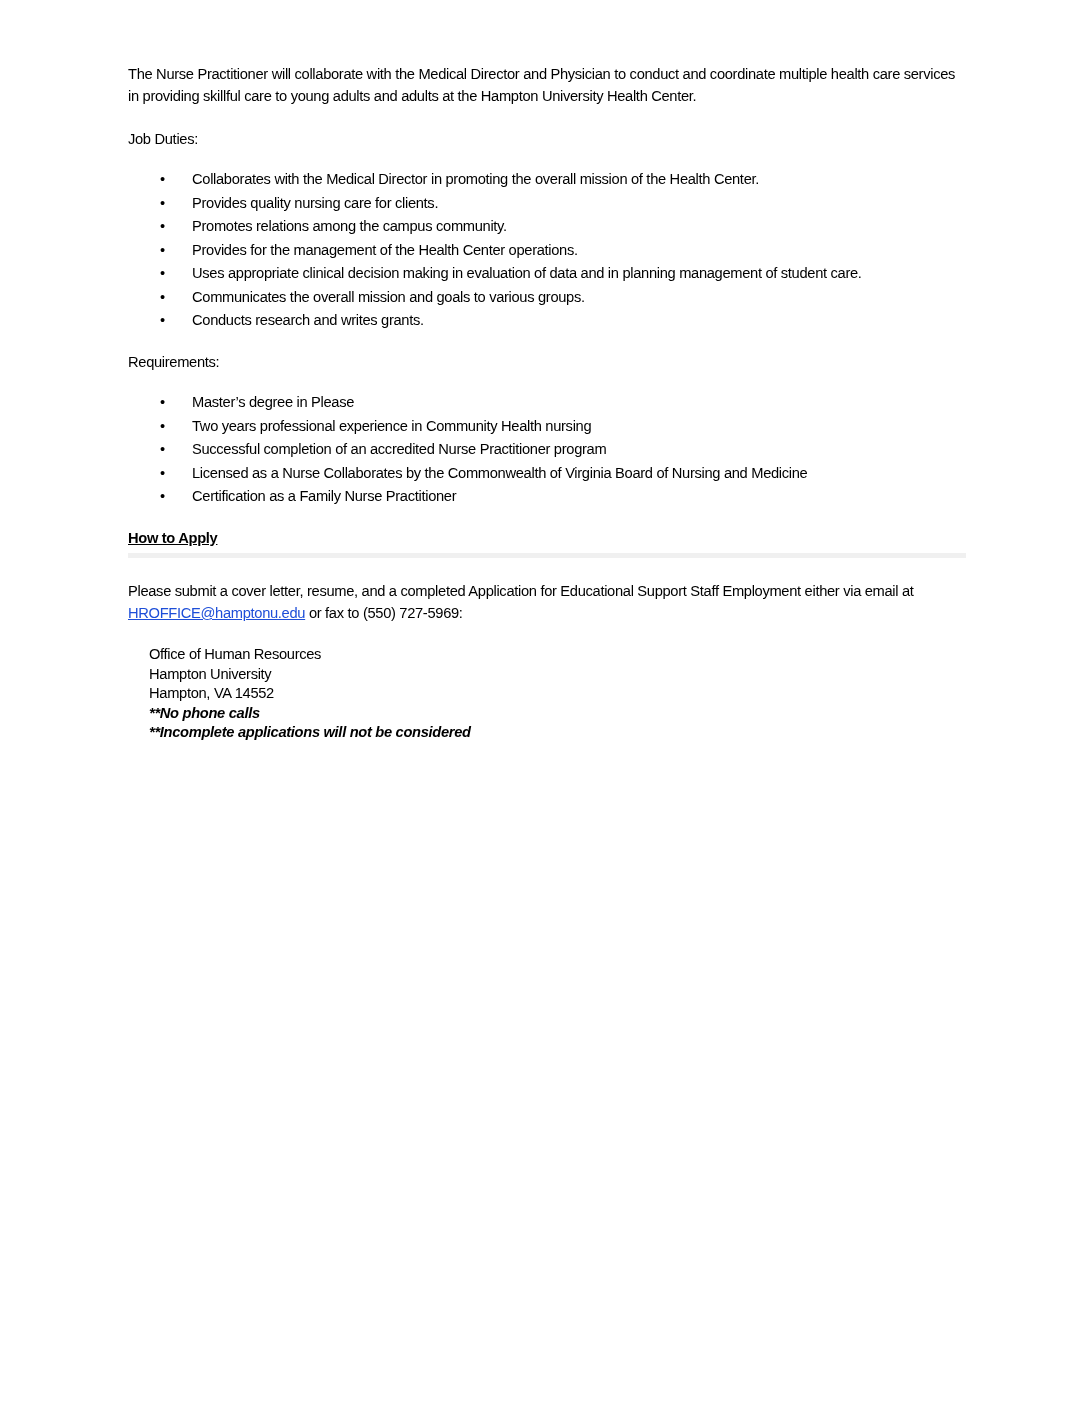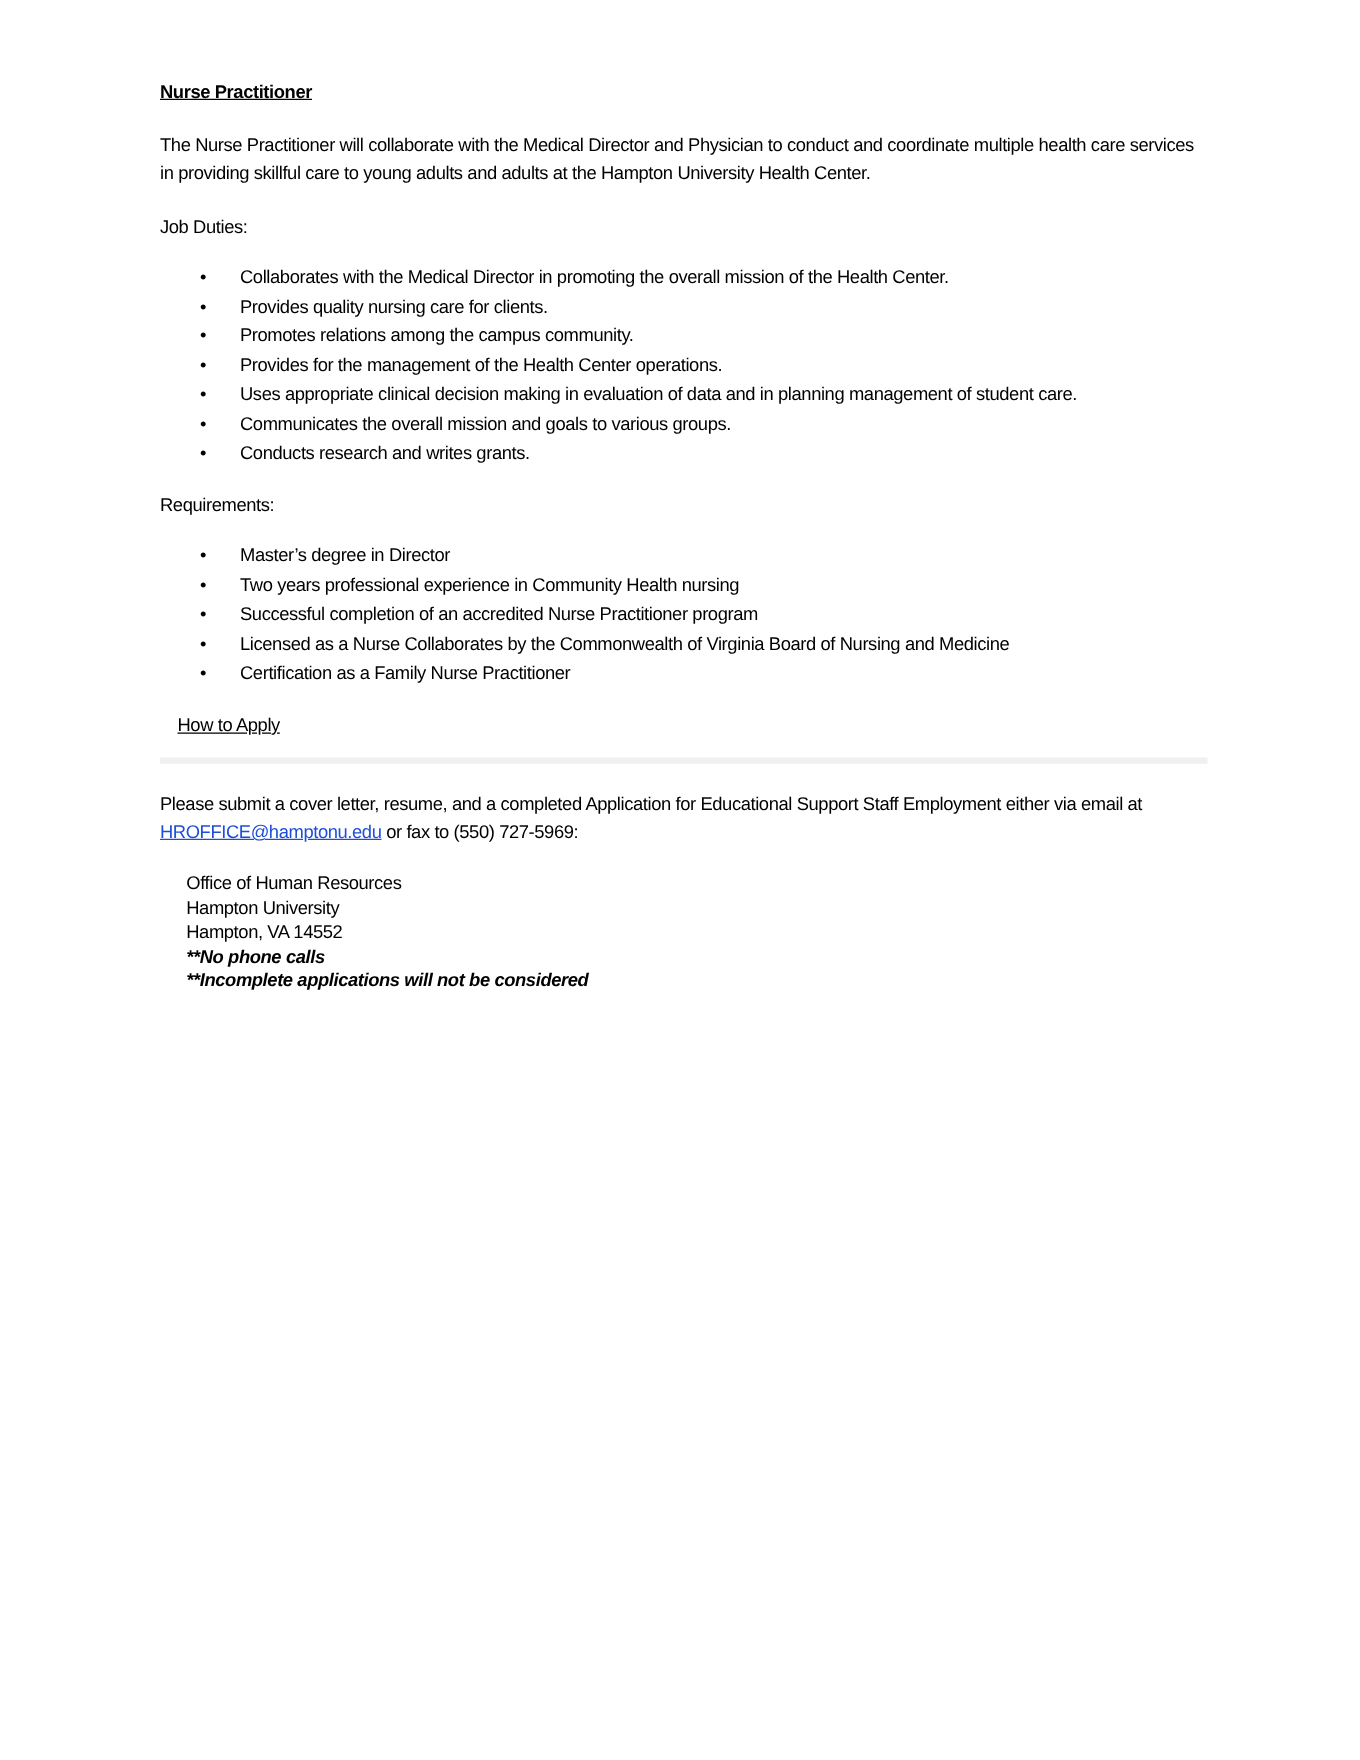--- a/index.html
+++ b/index.html
@@ -40,22 +40,22 @@
     margin-bottom: 1.5px;
   }
   ul.bullet-list li::before {
     content: "\2022";
     position: absolute;
     left: 32px;
     top: 0;
   }
   .apply-heading {
     font-size: 14.7px;
-    font-weight: normal;
-    margin: 14px;
+    font-weight: bold;
+    margin: 0;
   }
   .apply-heading .underlined { text-decoration: underline; }
   .section-rule {
     height: 5px;
     background: #f0f0f0;
     margin: 4px 0 22px 0;
   }
   a.email-link {
     color: #1d4ed8;
     text-decoration: underline;
@@ -66,40 +66,39 @@
     font-weight: bold;
     font-style: italic;
   }
 </style>
 </head>
 <body>
 
 <div class="page">
   <div class="content">
 
-    <h1 class="doc-title">Nurse Practitioner</h1>
 
     <p class="para">The Nurse Practitioner will collaborate with the Medical Director and Physician to conduct and coordinate multiple health care services in providing skillful care to young adults and adults at the Hampton University Health Center.</p>
 
     <p class="para section-label">Job Duties:</p>
 
     <ul class="bullet-list">
       <li>Collaborates with the Medical Director in promoting the overall mission of the Health Center.</li>
       <li>Provides quality nursing care for clients.</li>
       <li>Promotes relations among the campus community.</li>
       <li>Provides for the management of the Health Center operations.</li>
       <li>Uses appropriate clinical decision making in evaluation of data and in planning management of student care.</li>
       <li>Communicates the overall mission and goals to various groups.</li>
       <li>Conducts research and writes grants.</li>
     </ul>
 
     <p class="para section-label">Requirements:</p>
 
     <ul class="bullet-list">
-      <li>Master’s degree in Director</li>
+      <li>Master’s degree in Please</li>
       <li>Two years professional experience in Community Health nursing</li>
       <li>Successful completion of an accredited Nurse Practitioner program</li>
       <li>Licensed as a Nurse Collaborates by the Commonwealth of Virginia Board of Nursing and Medicine</li>
       <li>Certification as a Family Nurse Practitioner</li>
     </ul>
 
     <h2 class="apply-heading"><span class="underlined">How to Apply</span></h2>
 
     <div class="section-rule"></div>
 

